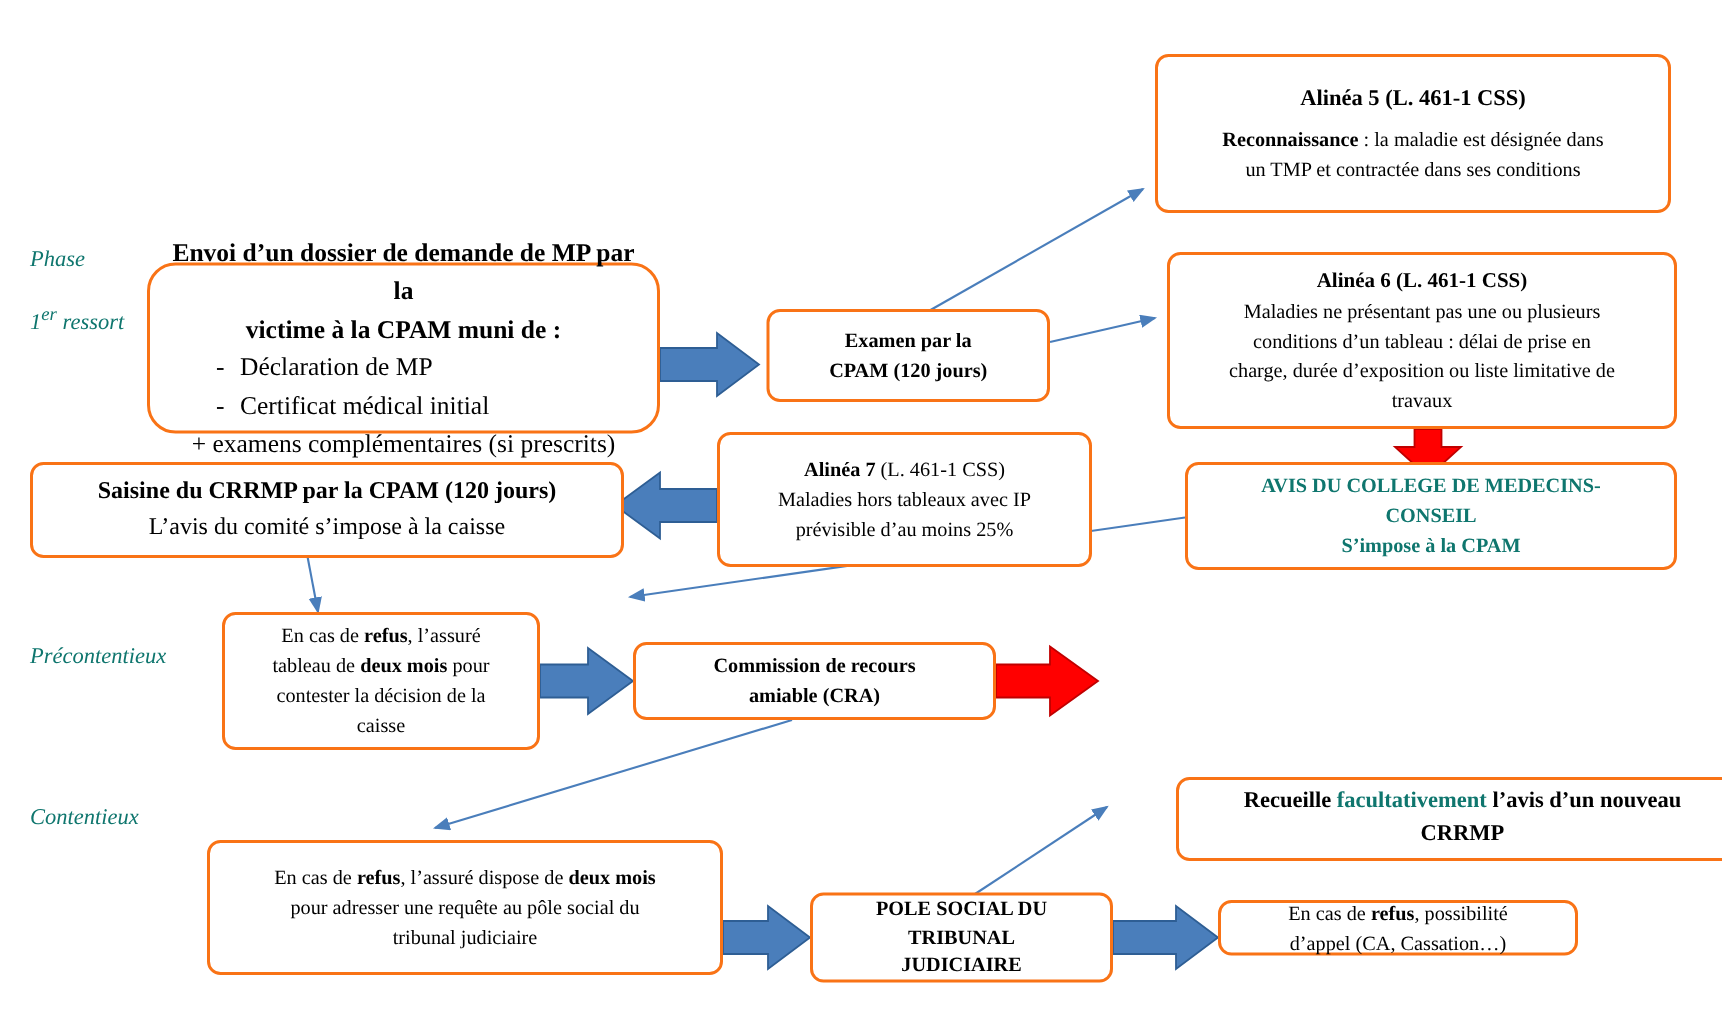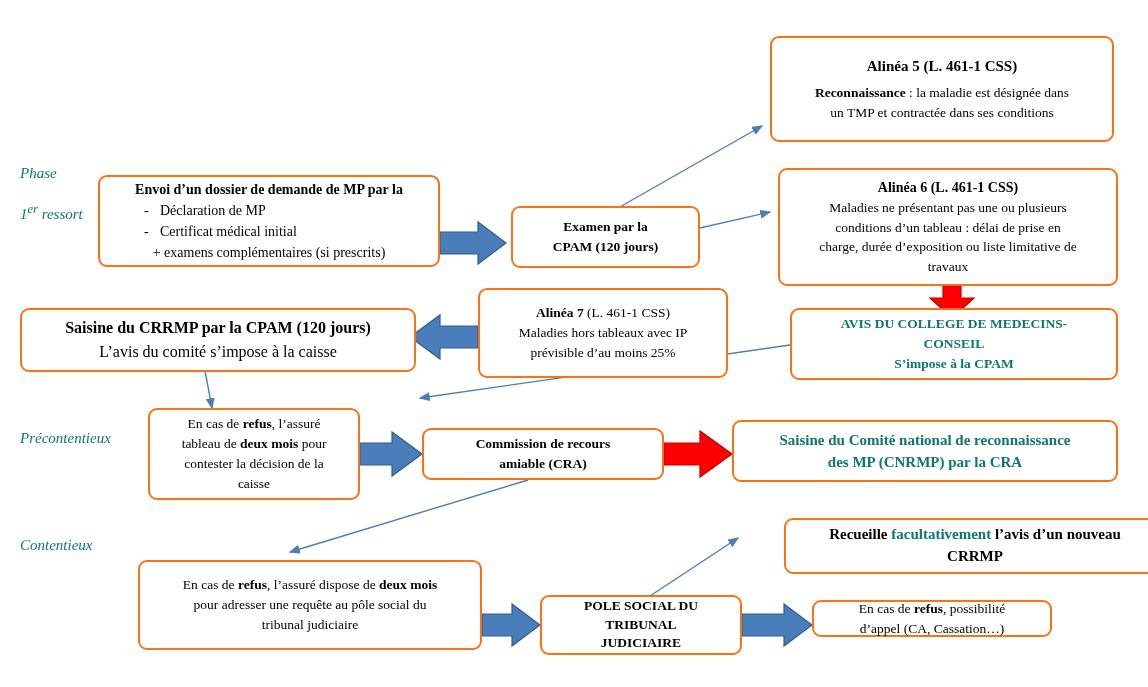--- a/index.html
+++ b/index.html
@@ -129,22 +129,23 @@
   </div>
 
   <div class="box" style="left:778px; top:168px; width:340px; height:118px; font-size:13.5px; line-height:1.45;">
     <span class="line b" style="font-size:14px;">Alinéa 6 (L. 461-1 CSS)</span>
     <span class="line">Maladies ne présentant pas une ou plusieurs</span>
     <span class="line">conditions d’un tableau : délai de prise en</span>
     <span class="line">charge, durée d’exposition ou liste limitative de</span>
     <span class="line">travaux</span>
   </div>
 
-  <div class="box" style="left:98px; top:175px; width:342px; height:92px; font-size:14px; line-height:1.5; align-items:stretch;">
+  <div class="box" style="left:98px; top:175px; width:342px; height:114px; font-size:17px; line-height:1.5; align-items:stretch;border-radius:19px;">
     <span class="line b" style="text-align:center;">Envoi d’un dossier de demande de MP par la</span>
+    <span class="line b" style="text-align:center;">victime à la CPAM muni de :</span>
     <span class="line list-line" style="padding-left:52px;"><span class="dash" style="left:36px;">-</span><span>Déclaration de MP</span></span>
     <span class="line list-line" style="padding-left:52px;"><span class="dash" style="left:36px;">-</span><span>Certificat médical initial</span></span>
     <span class="line" style="text-align:center;">+ examens complémentaires (si prescrits)</span>
   </div>
 
   <div class="box" style="left:511px; top:206px; width:189px; height:62px; font-size:13.5px; line-height:1.45;">
     <span class="line b">Examen par la</span>
     <span class="line b">CPAM (120 jours)</span>
   </div>
 
@@ -170,24 +171,20 @@
     <span class="line"><span>tableau de </span><span class="b">deux mois</span><span> pour</span></span>
     <span class="line">contester la décision de la</span>
     <span class="line">caisse</span>
   </div>
 
   <div class="box" style="left:422px; top:428px; width:242px; height:52px; font-size:13.5px; line-height:1.45;">
     <span class="line b">Commission de recours</span>
     <span class="line b">amiable (CRA)</span>
   </div>
 
-  <div class="box" style="left:732px; top:420px; width:386px; height:62px; font-size:15px; line-height:1.5;">
-    <span class="line bold-red">Saisine du Comité national de reconnaissance</span>
-    <span class="line bold-red">des MP (CNRMP) par la CRA</span>
-  </div>
 
   <div class="box" style="left:736px; top:518px; width:382px; height:56px; font-size:15px; line-height:1.45;margin-left:48px;">
     <span class="line"><span class="b">Recueille </span><span class="bold-red">facultativement</span><span class="b"> l’avis d’un nouveau</span></span>
     <span class="line b">CRRMP</span>
   </div>
 
   <div class="box" style="left:138px; top:560px; width:344px; height:90px; font-size:13.5px; line-height:1.5;">
     <span class="line"><span>En cas de </span><span class="b">refus</span><span>, l’assuré dispose de </span><span class="b">deux mois</span></span>
     <span class="line">pour adresser une requête au pôle social du</span>
     <span class="line">tribunal judiciaire</span>

